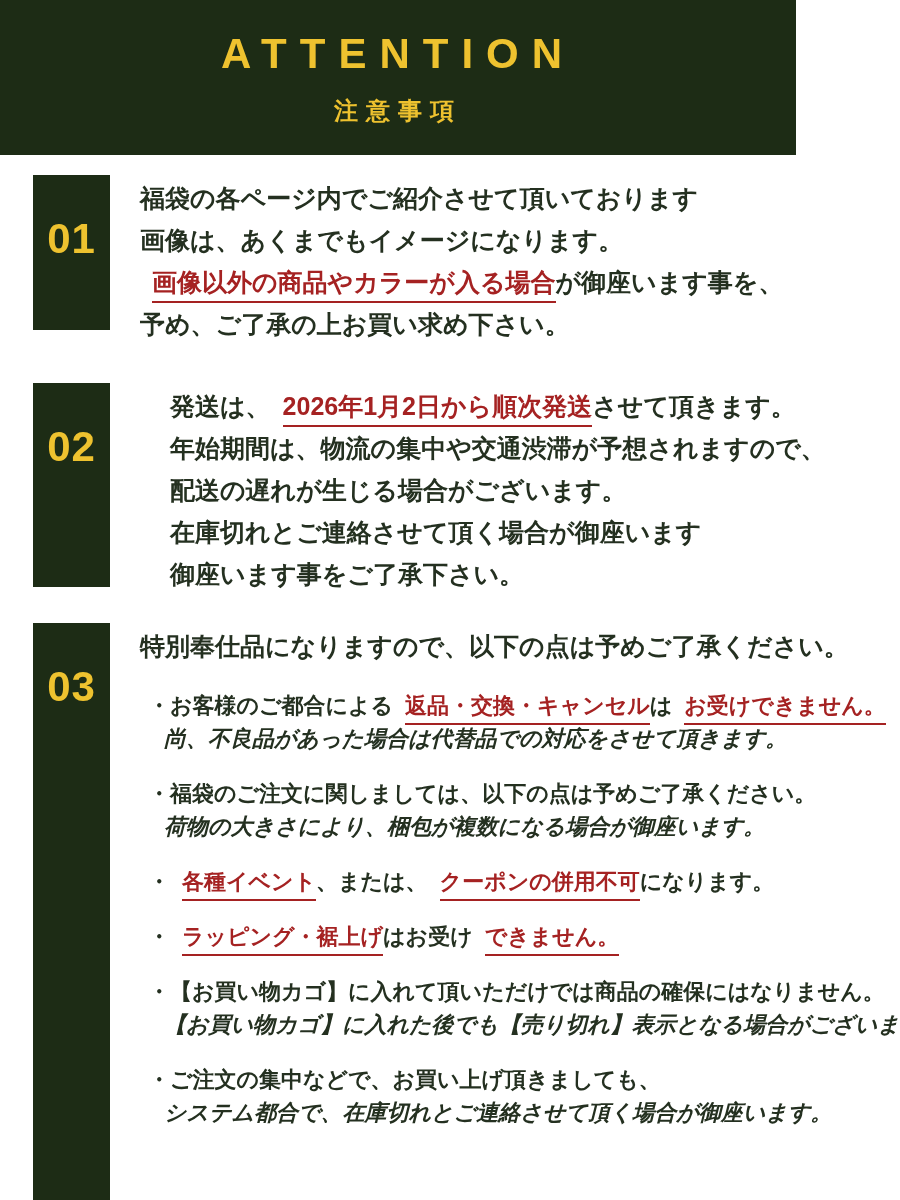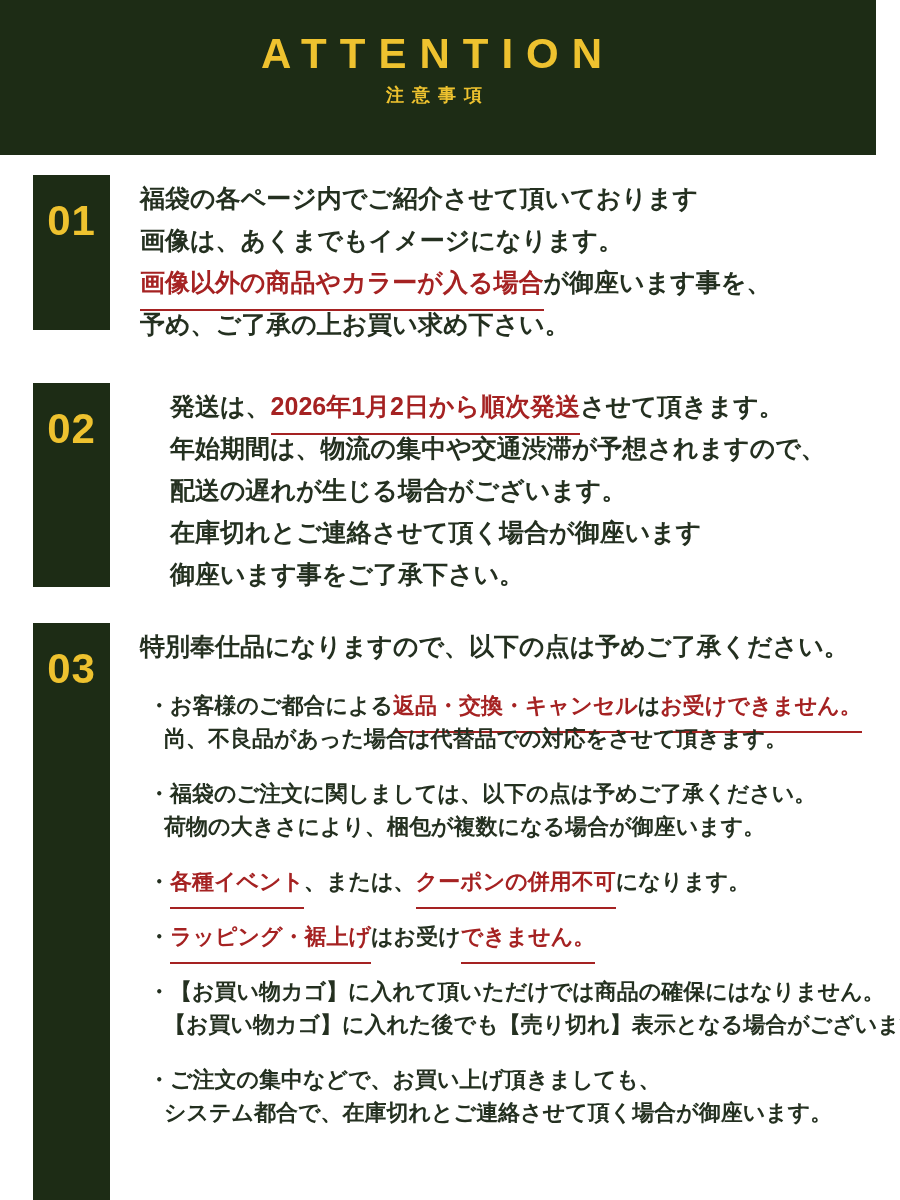--- a/index.html
+++ b/index.html
@@ -16,33 +16,33 @@
     background:var(--paper);
     font-family:"Liberation Sans","DejaVu Sans",sans-serif;
     font-weight:700;
     color:var(--ink);
     overflow:hidden;
   }
   .page{width:900px;height:1200px;position:relative;}
 
   
   .banner{
-    width:876px;height:155px;
+    width:796px;height:155px;
     background:var(--green);
     text-align:center;
   }
   .banner-title{
     padding-top:30px;
     font-size:42px;
     letter-spacing:13px;
     color:var(--gold);
   }
   .banner-subtitle{
-    margin-top:5px;
-    font-size:18px;
+    margin-top:17px;
+    font-size:24px;
     letter-spacing:8px;
     color:var(--gold);
   }
 
   
   .sections{width:900px;}
   .section-row{
     display:flex;
     align-items:flex-start;
   }
@@ -53,46 +53,47 @@
     flex:0 0 77px;
     width:77px;
     margin-left:33px;
     background:var(--green);
     text-align:center;
   }
   .section-row:nth-child(1) .num-box{height:155px;}
   .section-row:nth-child(2) .num-box{height:204px;}
   .section-row:nth-child(3) .num-box{height:586px;}
   .num{
-    padding-top:22px;
+    padding-top:40px;
     font-size:42px;
     letter-spacing:1px;
     color:var(--gold);
   }
   .text-col{
     margin-left:30px;
     padding-top:2px;
     flex:1 1 auto;
     min-width:0;
   }
 
   
   .block{white-space:nowrap;}
   .block.p{font-size:25px;line-height:42px;}
   .block.b{font-size:22px;line-height:33px;margin-top:22px;}
   .line{white-space:nowrap;}
   .indent-0{margin-left:0;}
   .indent-1{margin-left:8px;}
-  .indent-2{margin-left:24px;}
+  .indent-2{margin-left:24px;font-style:italic;}
 
   .seg-n{color:var(--ink);}
   .seg-r{
     color:var(--red);
     border-bottom:2px solid var(--red);
-    padding-bottom:13px;
+    padding-bottom:5px;
+    margin-left:12px;
   }
 </style>
 </head>
 <body>
 
 <div class="page">
   <header class="banner">
     <div class="banner-title">ATTENTION</div>
     <div class="banner-subtitle">注意事項</div>
   </header>

